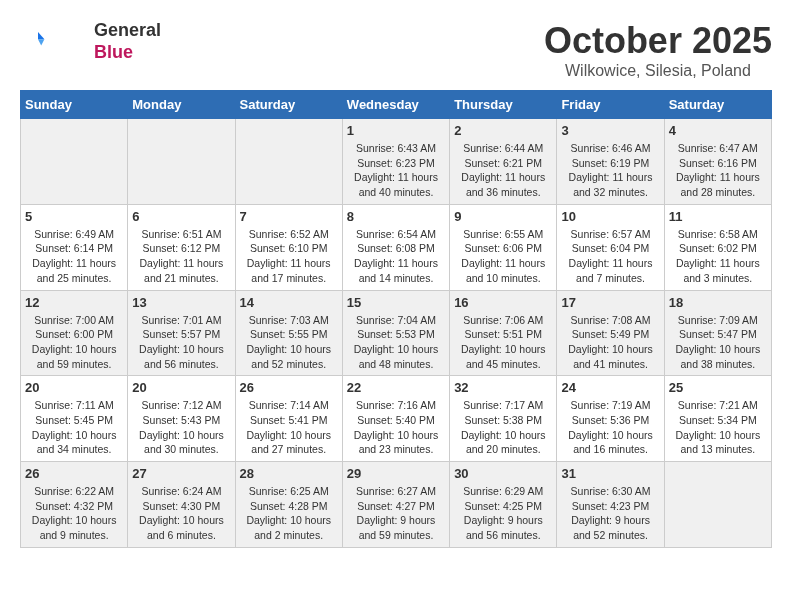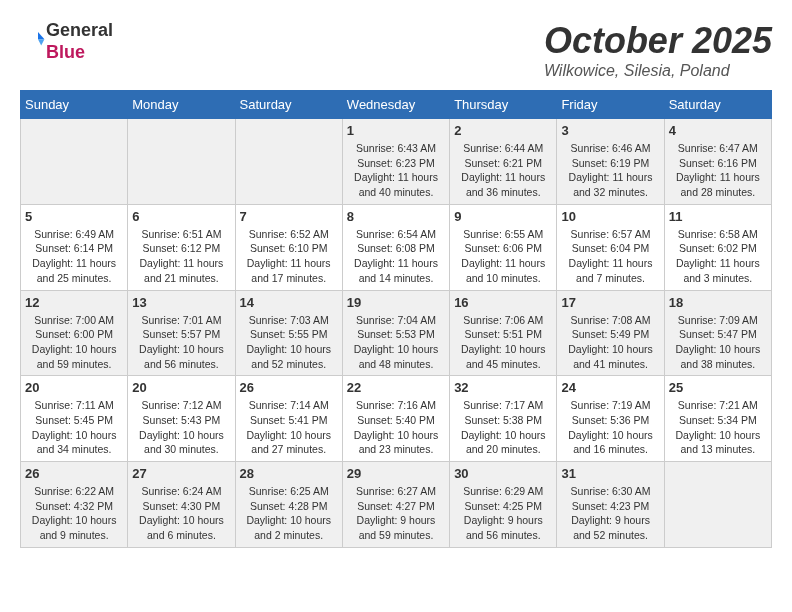--- a/index.html
+++ b/index.html
@@ -17,31 +17,31 @@
       margin-bottom: 10px;
     }
     .logo {
       display: flex;
       align-items: center;
     }
     .logo-text {
       font-size: 18px;
       font-weight: bold;
       line-height: 1.2;
+      margin-left: 48px;
     }
     .logo-general { color: #333; }
     .logo-blue { color: #be185d; }
     .logo-icon {
       width: 24px;
       height: 24px;
       margin-left: 2px;
     }
     .title-block {
-      text-align: left;
-      font-style: italic;
+      text-align: center;
     }
     .month-title {
       font-size: 36px;
       font-weight: bold;
       color: #333;
     }
     .location {
       font-size: 16px;
       color: #555;
     }
@@ -49,21 +49,21 @@
       width: 100%;
       border-collapse: collapse;
       font-size: 11px;
     }
     .calendar th {
       background-color: #2e6db4;
       color: white;
       padding: 6px 4px;
       text-align: left;
       font-size: 13px;
-      font-weight: normal;
+      font-weight: bold;
       border: 1px solid #2e6db4;
     }
     .calendar td {
       border: 1px solid #ccc;
       vertical-align: top;
       padding: 4px;
       width: calc(100% / 7);
       min-height: 80px;
       height: 85px;
     }
@@ -179,21 +179,21 @@
         </td>
         <td>
           <div class="day-number">13</div>
           <div class="day-info">Sunrise: 7:01 AM<br>Sunset: 5:57 PM<br>Daylight: 10 hours<br>and 56 minutes.</div>
         </td>
         <td>
           <div class="day-number">14</div>
           <div class="day-info">Sunrise: 7:03 AM<br>Sunset: 5:55 PM<br>Daylight: 10 hours<br>and 52 minutes.</div>
         </td>
         <td>
-          <div class="day-number">19</div>
+          <div class="day-number">15</div>
           <div class="day-info">Sunrise: 7:04 AM<br>Sunset: 5:53 PM<br>Daylight: 10 hours<br>and 48 minutes.</div>
         </td>
         <td>
           <div class="day-number">16</div>
           <div class="day-info">Sunrise: 7:06 AM<br>Sunset: 5:51 PM<br>Daylight: 10 hours<br>and 45 minutes.</div>
         </td>
         <td>
           <div class="day-number">17</div>
           <div class="day-info">Sunrise: 7:08 AM<br>Sunset: 5:49 PM<br>Daylight: 10 hours<br>and 41 minutes.</div>
         </td>

